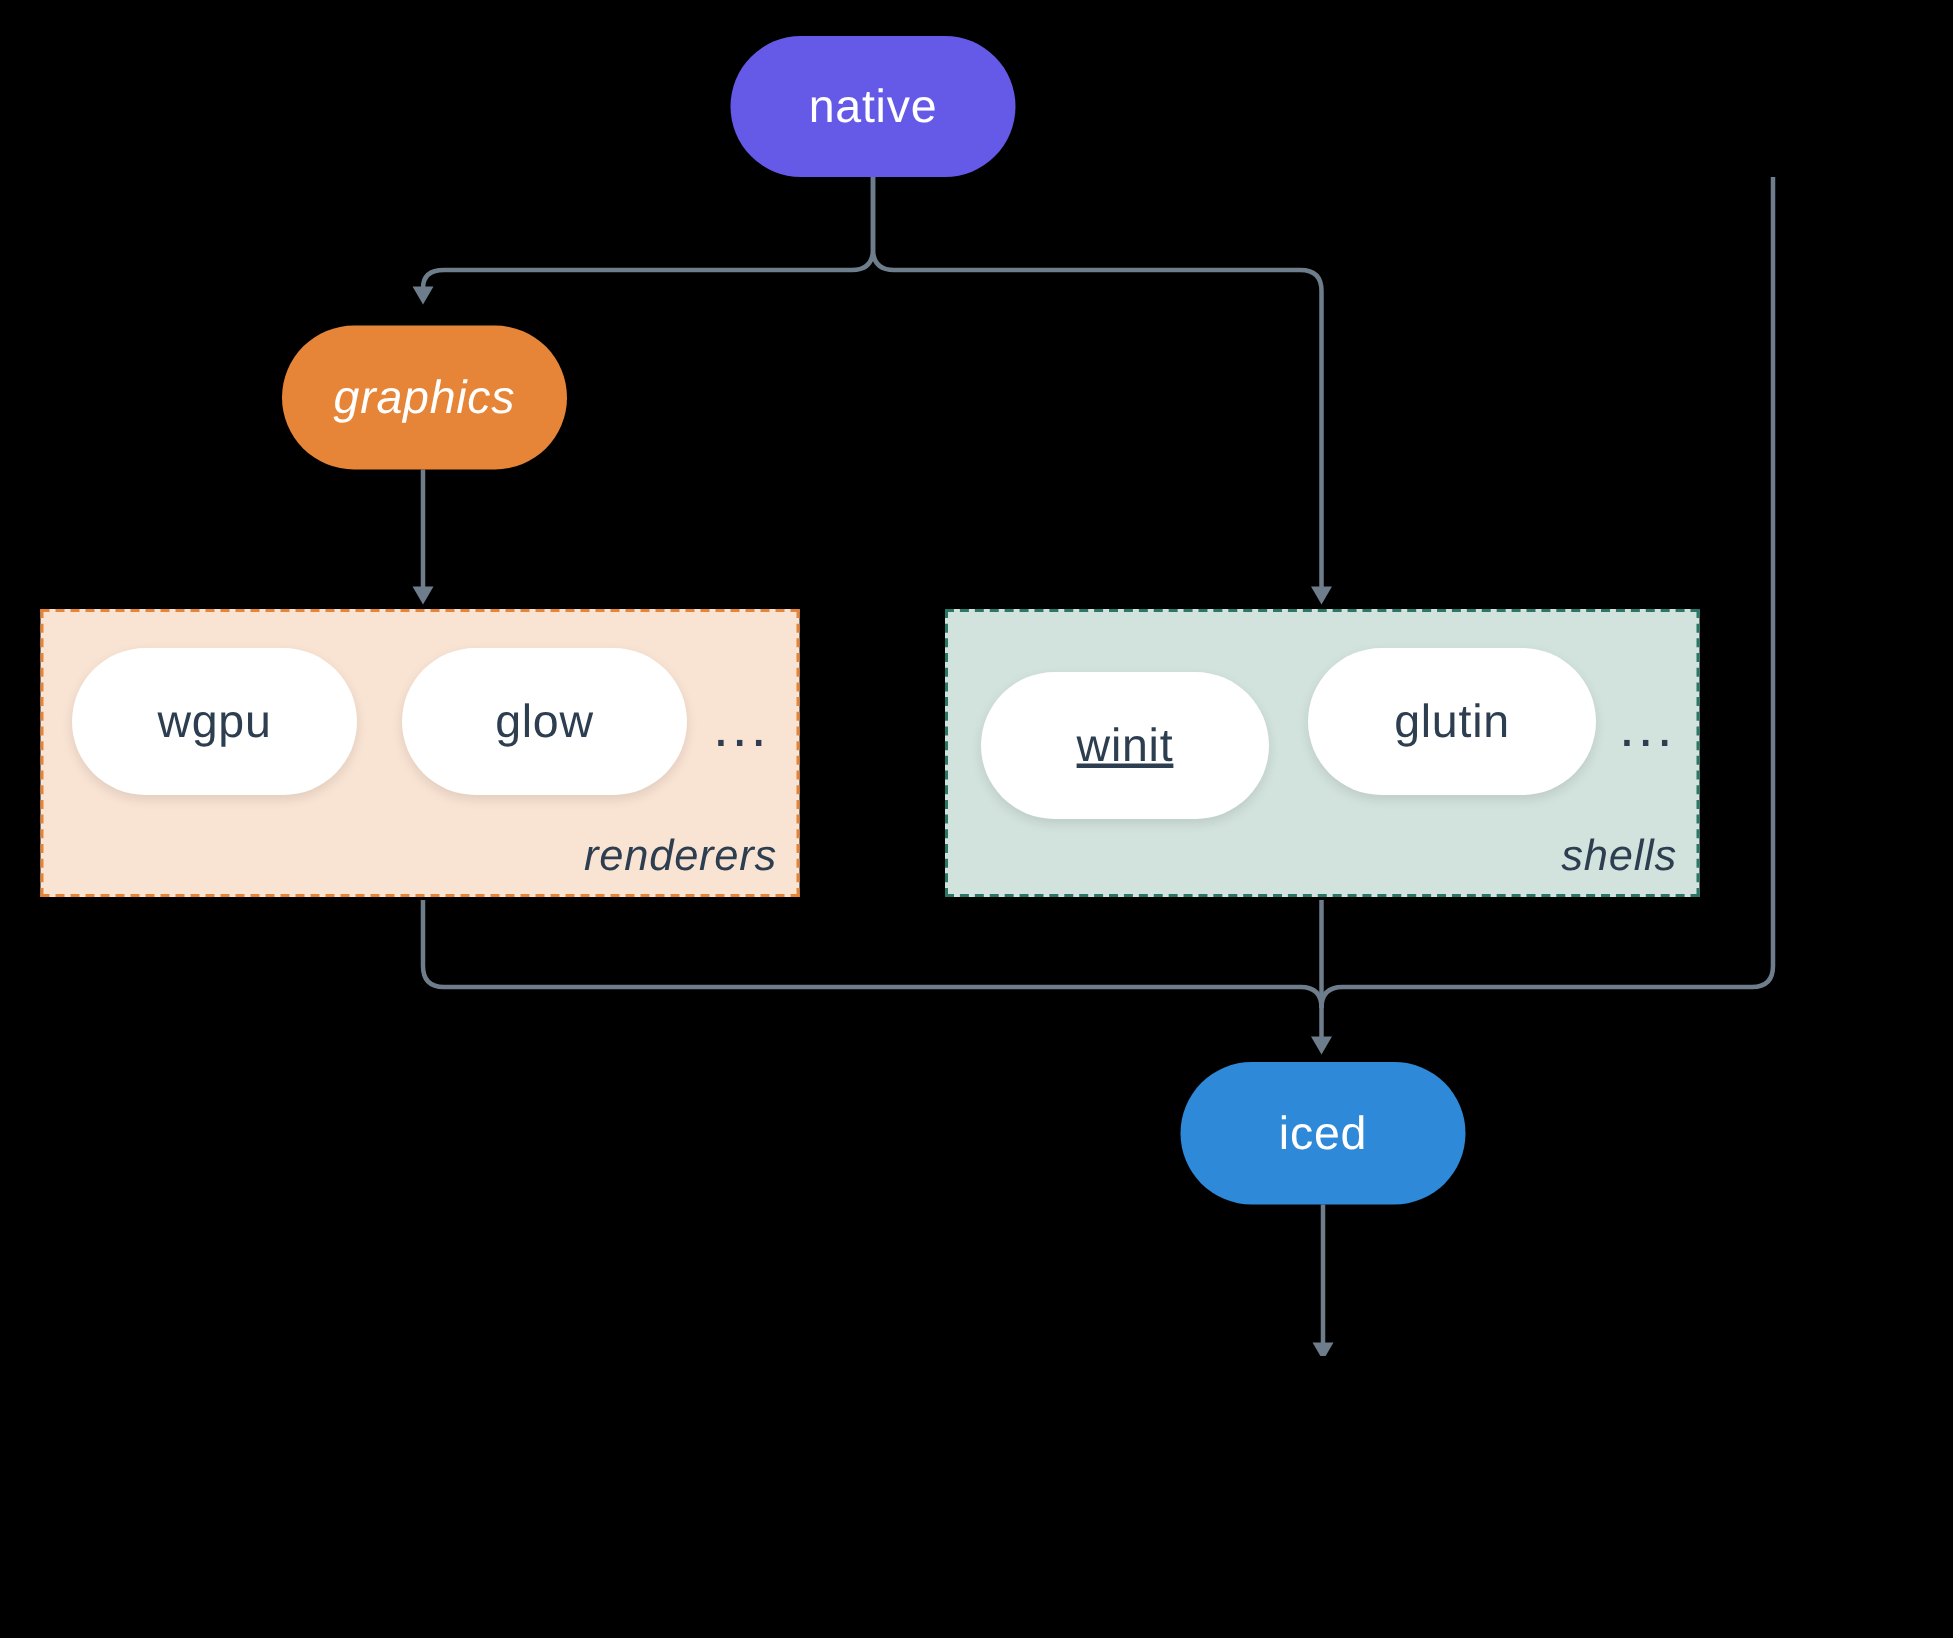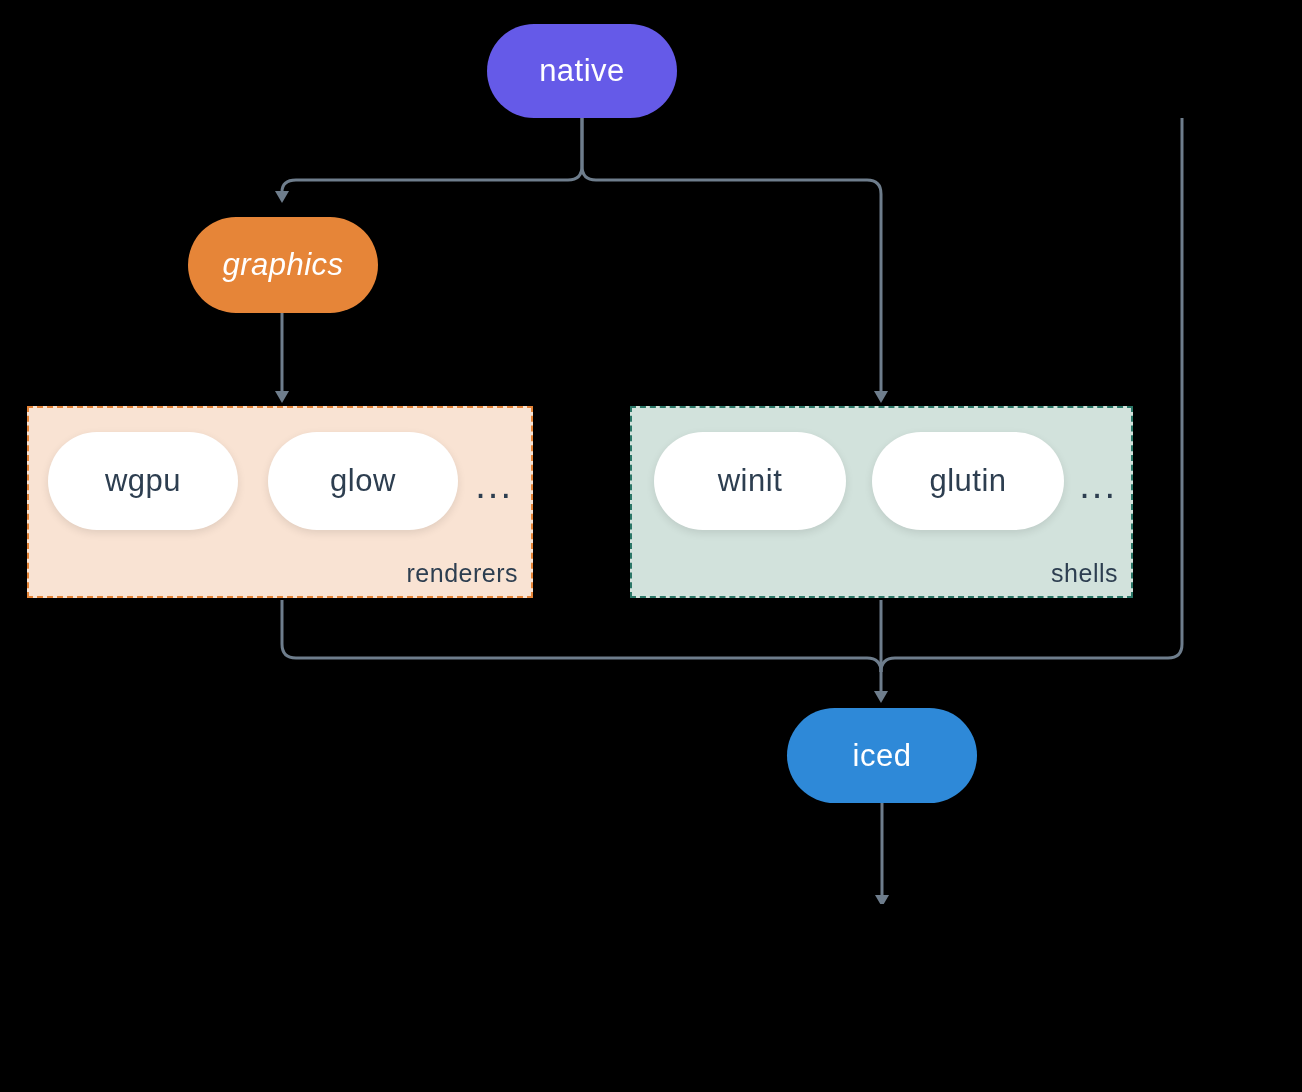--- a/index.html
+++ b/index.html
@@ -42,31 +42,31 @@
     box-sizing:border-box;
   }
   .group-shells{
     left:630px; top:406px; width:503px; height:192px;
     background:var(--shells-fill); border:2px dashed var(--shells-border);
     box-sizing:border-box;
   }
   .group .pill{position:absolute;}
   .pos-wgpu{left:19px; top:24px; width:190px; height:98px;}
   .pos-glow{left:239px; top:24px; width:190px; height:98px;}
-  .pos-winit{left:22px; top:24px; width:192px; height:98px;}
+  .pos-winit{left:22px; top:40px; width:192px; height:98px;text-decoration:underline;}
   .pos-glutin{left:240px; top:24px; width:192px; height:98px;}
   .dots{
     position:absolute; font-size:38px; color:var(--dark-text);
     letter-spacing:2px; line-height:1;
   }
   .group-renderers .dots{right:18px; top:58px;}
   .group-shells .dots{right:14px; top:58px;}
   .group-label{
     position:absolute; right:13px; bottom:8px;
-    font-size:25px; color:var(--dark-text); letter-spacing:.5px;
+    font-size:29px; color:var(--dark-text); letter-spacing:.5px;font-style:italic;
   }
 
   .app-box{
     position:absolute; z-index:2; left:719px; top:911px; width:326px; height:157px;
     background:var(--app-fill); border:3px solid var(--app-border); border-radius:4px;
     box-sizing:border-box; display:flex; flex-direction:column;
     align-items:center; justify-content:center;
     color:var(--dark-text); font-size:34px; line-height:47px; letter-spacing:.5px;
   }
 </style>

